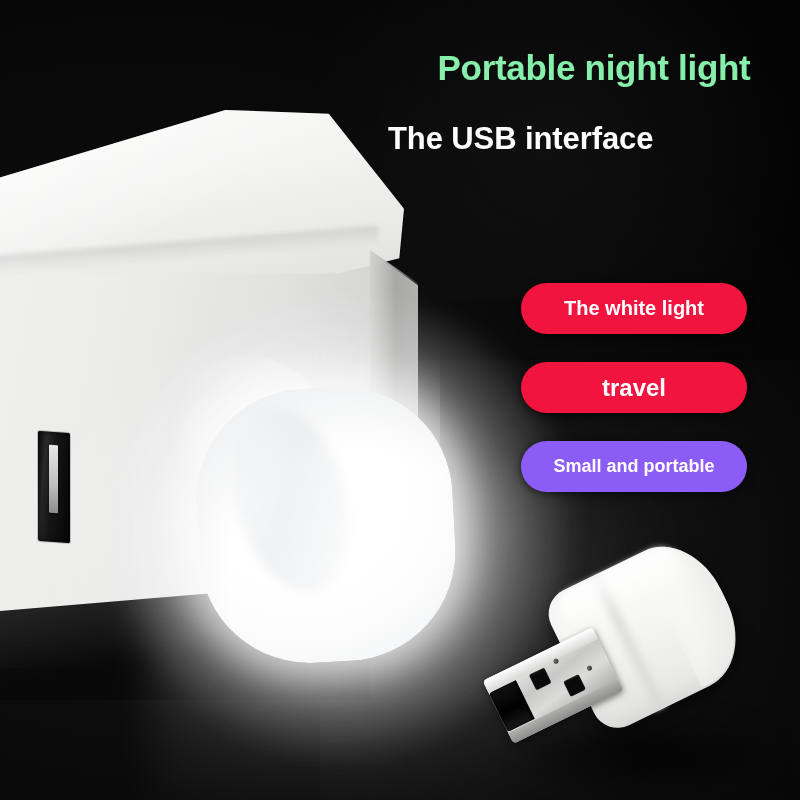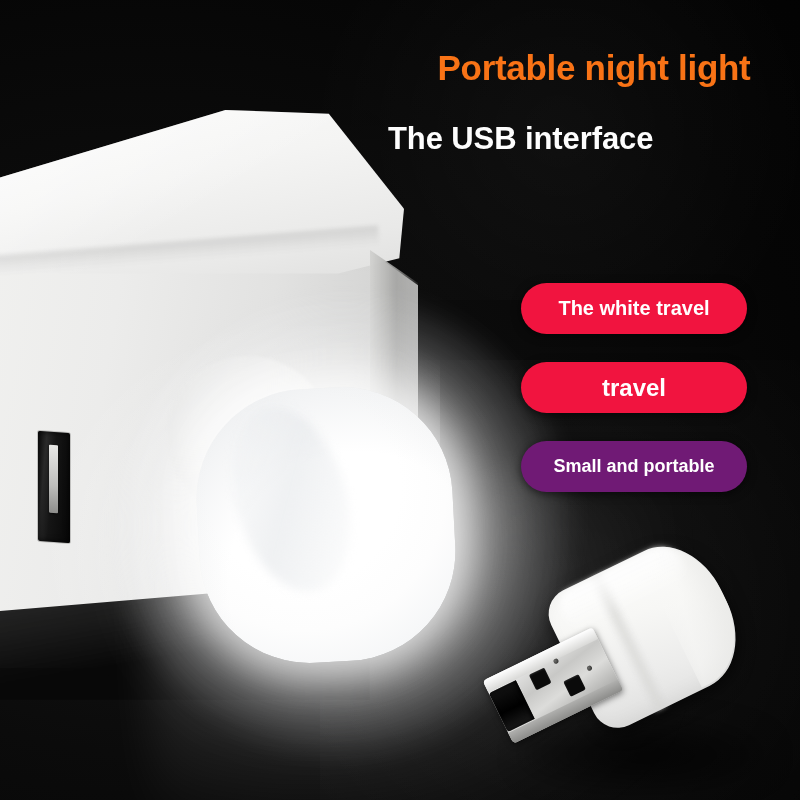--- a/index.html
+++ b/index.html
@@ -445,23 +445,23 @@
       <div class="mini-usb-top-bevel"></div>
       <div class="mini-usb-bottom-bevel"></div>
       <div class="mini-usb-mouth"></div>
       <div class="mini-usb-cut mini-usb-cut-1"></div>
       <div class="mini-usb-cut mini-usb-cut-2"></div>
       <div class="mini-usb-dimple mini-usb-dimple-1"></div>
       <div class="mini-usb-dimple mini-usb-dimple-2"></div>
     </div>
   </div>
 
-  <div class="headline" style="color: #f97316;">Portable night light</div>
+  <div class="headline" style="color: #86efac;">Portable night light</div>
 
   <div class="subhead" style="color: rgb(253, 253, 253);">The USB interface</div>
 
   <div class="badges">
-    <div class="badge badge-1" style="background: rgb(241, 20, 63); color: rgb(255, 255, 255);">The white travel</div>
+    <div class="badge badge-1" style="background: rgb(241, 20, 63); color: rgb(255, 255, 255);">The white light</div>
     <div class="badge badge-2" style="background: rgb(241, 20, 63); color: rgb(255, 255, 255);">travel</div>
-    <div class="badge badge-3" style="background: #701a75; color: rgb(255, 255, 255);">Small and portable</div>
+    <div class="badge badge-3" style="background: #8b5cf6; color: rgb(255, 255, 255);">Small and portable</div>
   </div>
 
 </div>
 
 </body></html>

